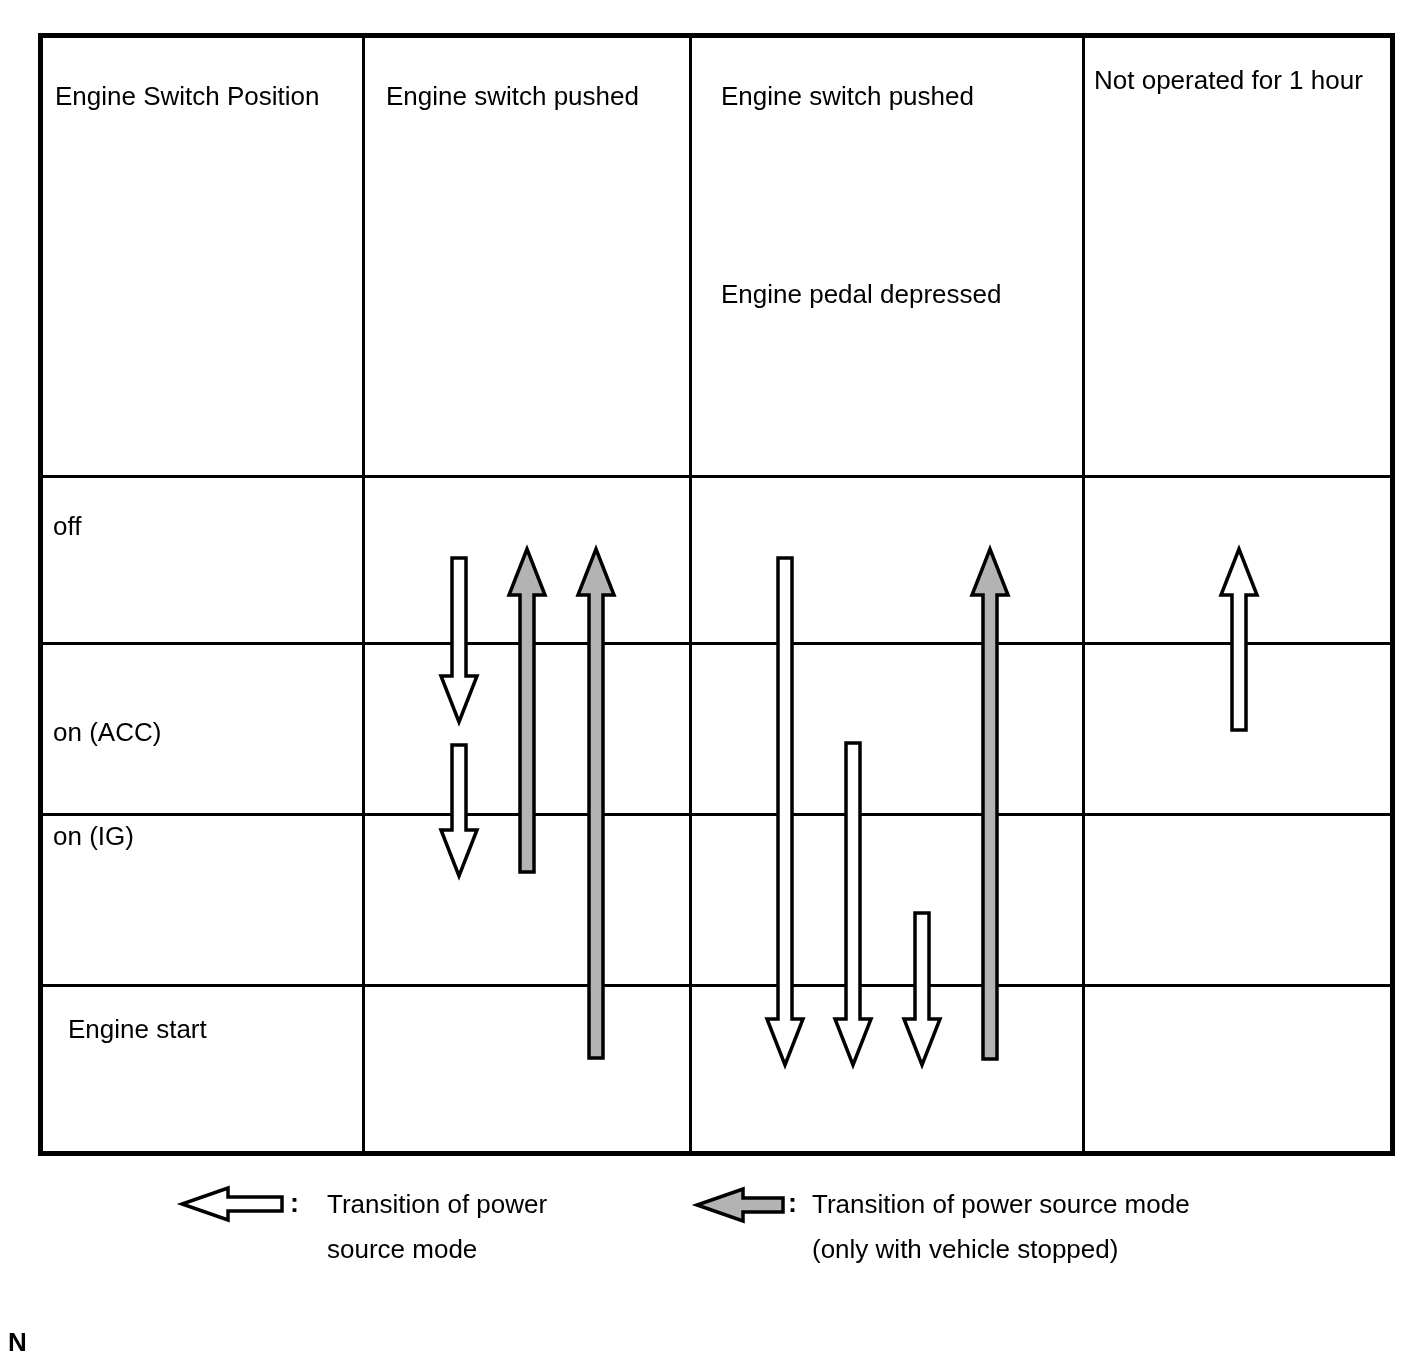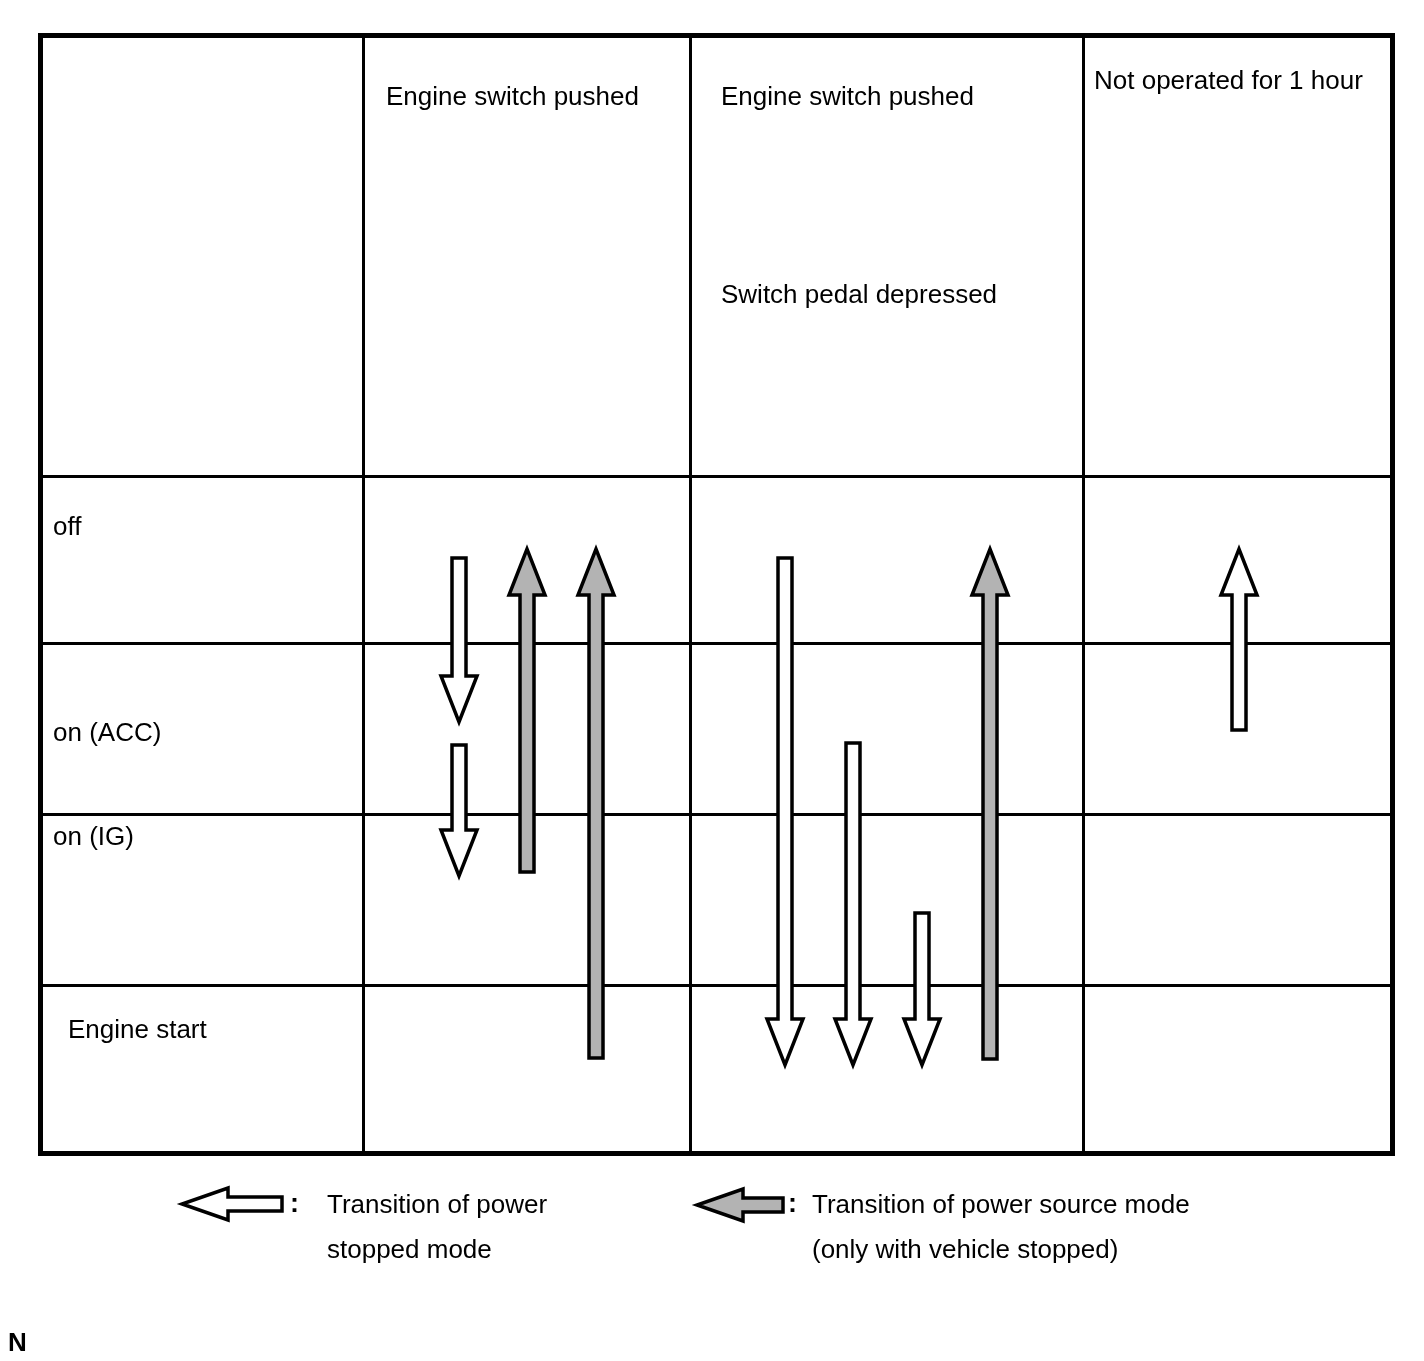--- a/index.html
+++ b/index.html
@@ -56,33 +56,34 @@
         <polygon points="778,558 792,558 792,1019 803,1019 785,1065 767,1019 778,1019" fill="#ffffff" stroke="#000000" stroke-width="3.5"></polygon>
         <polygon points="846,743 860,743 860,1019 871,1019 853,1065 835,1019 846,1019" fill="#ffffff" stroke="#000000" stroke-width="3.5"></polygon>
         <polygon points="915,913 929,913 929,1019 940,1019 922,1065 904,1019 915,1019" fill="#ffffff" stroke="#000000" stroke-width="3.5"></polygon>
         <polygon points="983,1059 997,1059 997,595 1008,595 990,549 972,595 983,595" fill="#b3b3b3" stroke="#000000" stroke-width="3.5"></polygon>
         <polygon points="1232,730 1246,730 1246,595 1257,595 1239,549 1221,595 1232,595" fill="#ffffff" stroke="#000000" stroke-width="3.5"></polygon>
         <polygon points="282,1197 228,1197 228,1188 182,1204 228,1220 228,1211 282,1211" fill="#ffffff" stroke="#000000" stroke-width="3.5"></polygon>
         <polygon points="783,1198 743,1198 743,1189 697,1205 743,1221 743,1212 783,1212" fill="#b3b3b3" stroke="#000000" stroke-width="3.5"></polygon>
       </g>
   </svg>
 
+  <div class="txt" style="left:55px;top:80px">Engine Switch Position</div>
   <div class="txt" style="left:386px;top:80px">Engine switch pushed</div>
   <div class="txt" style="left:721px;top:80px">Engine switch pushed</div>
-  <div class="txt" style="left:721px;top:278px">Switch pedal depressed</div>
+  <div class="txt" style="left:721px;top:278px">Engine pedal depressed</div>
   <div class="txt" style="left:1094px;top:64px">Not operated for 1 hour</div>
 
   <div class="txt" style="left:53px;top:510px">off</div>
   <div class="txt" style="left:53px;top:716px">on (ACC)</div>
   <div class="txt" style="left:53px;top:820px">on (IG)</div>
   <div class="txt" style="left:68px;top:1013px">Engine start</div>
 
   <div class="colon" style="left:290px;top:1188px">:</div>
   <div class="txt" style="left:327px;top:1188px">Transition of power</div>
-  <div class="txt" style="left:327px;top:1233px">stopped mode</div>
+  <div class="txt" style="left:327px;top:1233px">source mode</div>
 
   <div class="colon" style="left:788px;top:1188px">:</div>
   <div class="txt" style="left:812px;top:1233px">(only with vehicle stopped)</div>
   <div class="txt" style="left:812px;top:1188px">Transition of power source mode</div>
 
   <div class="marker" style="left:8px;top:1328px">N</div>
 
 </div>
 
 </body></html>

